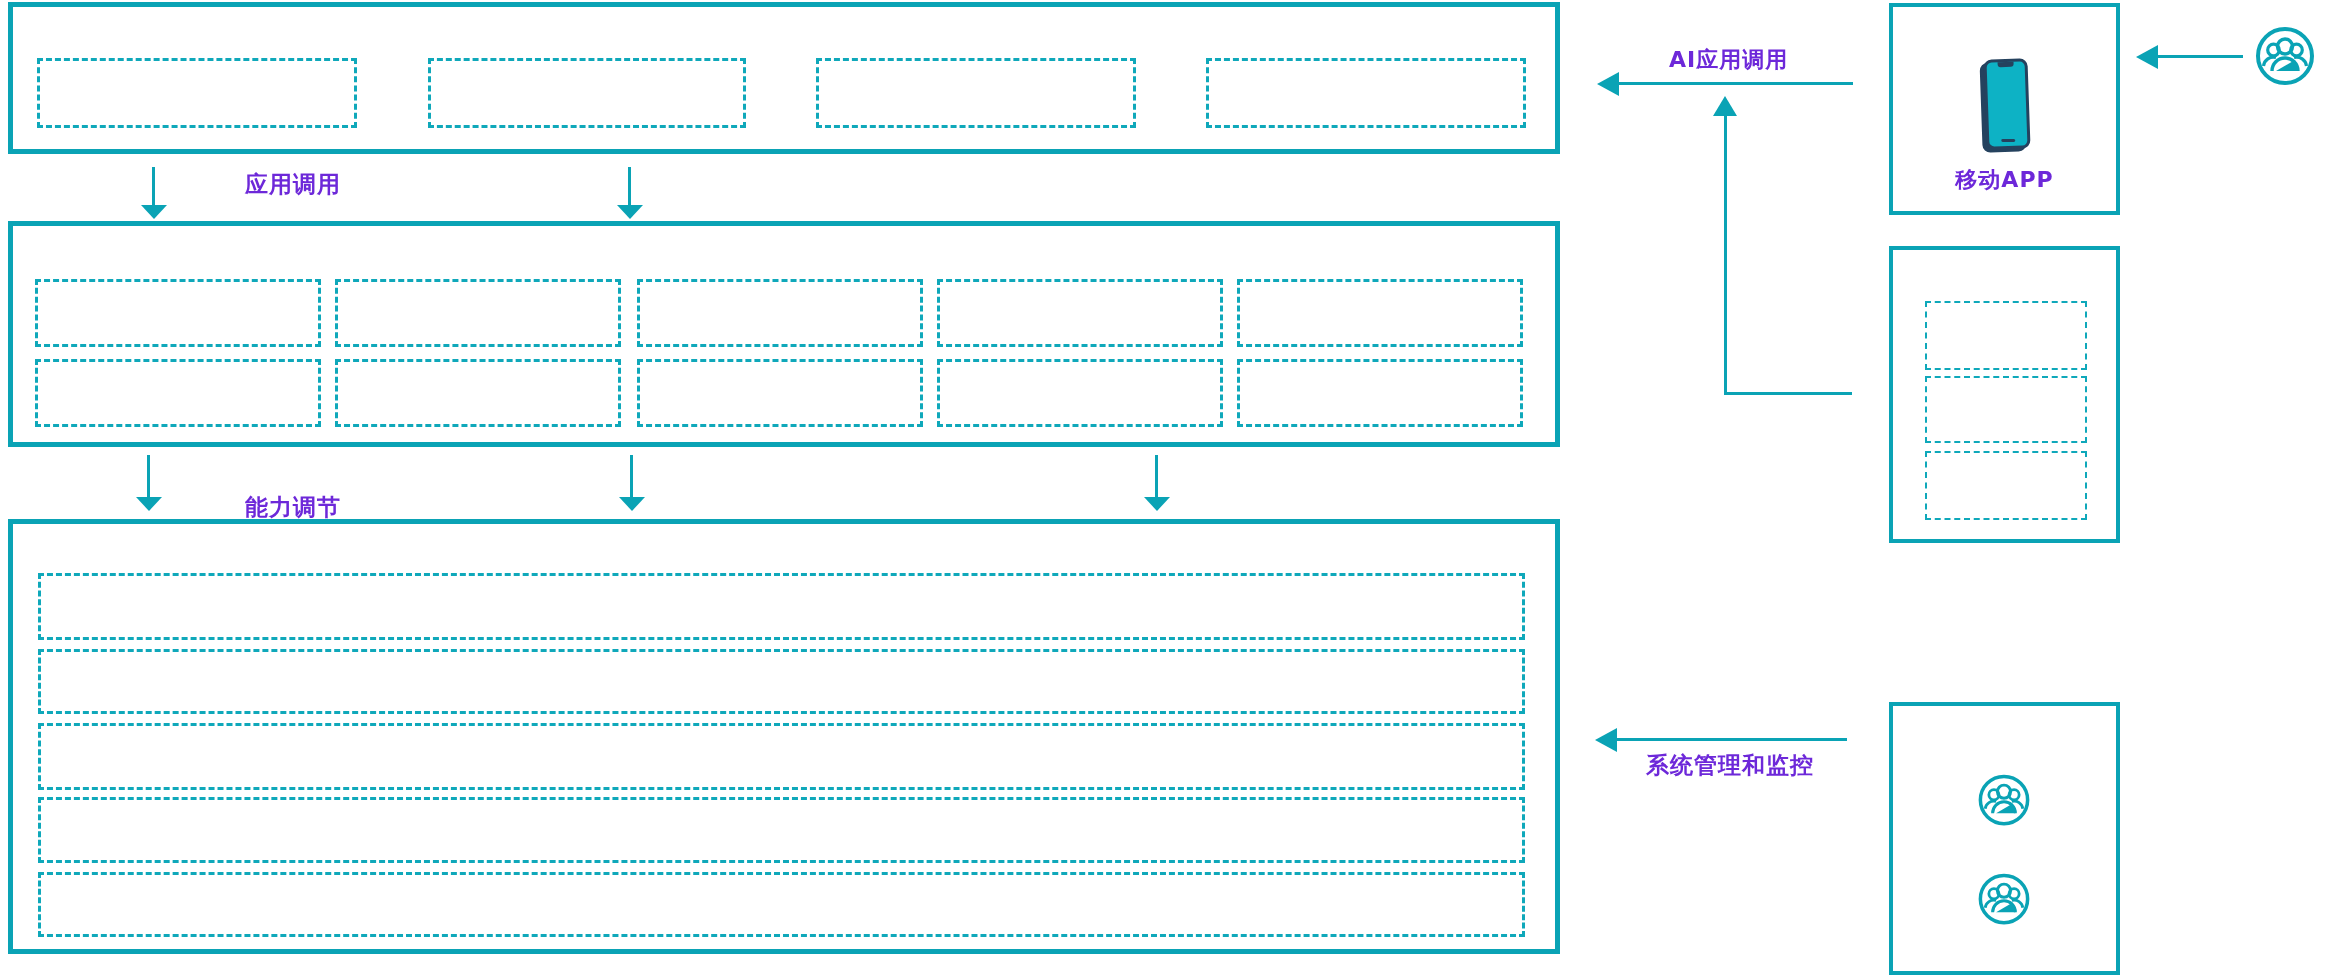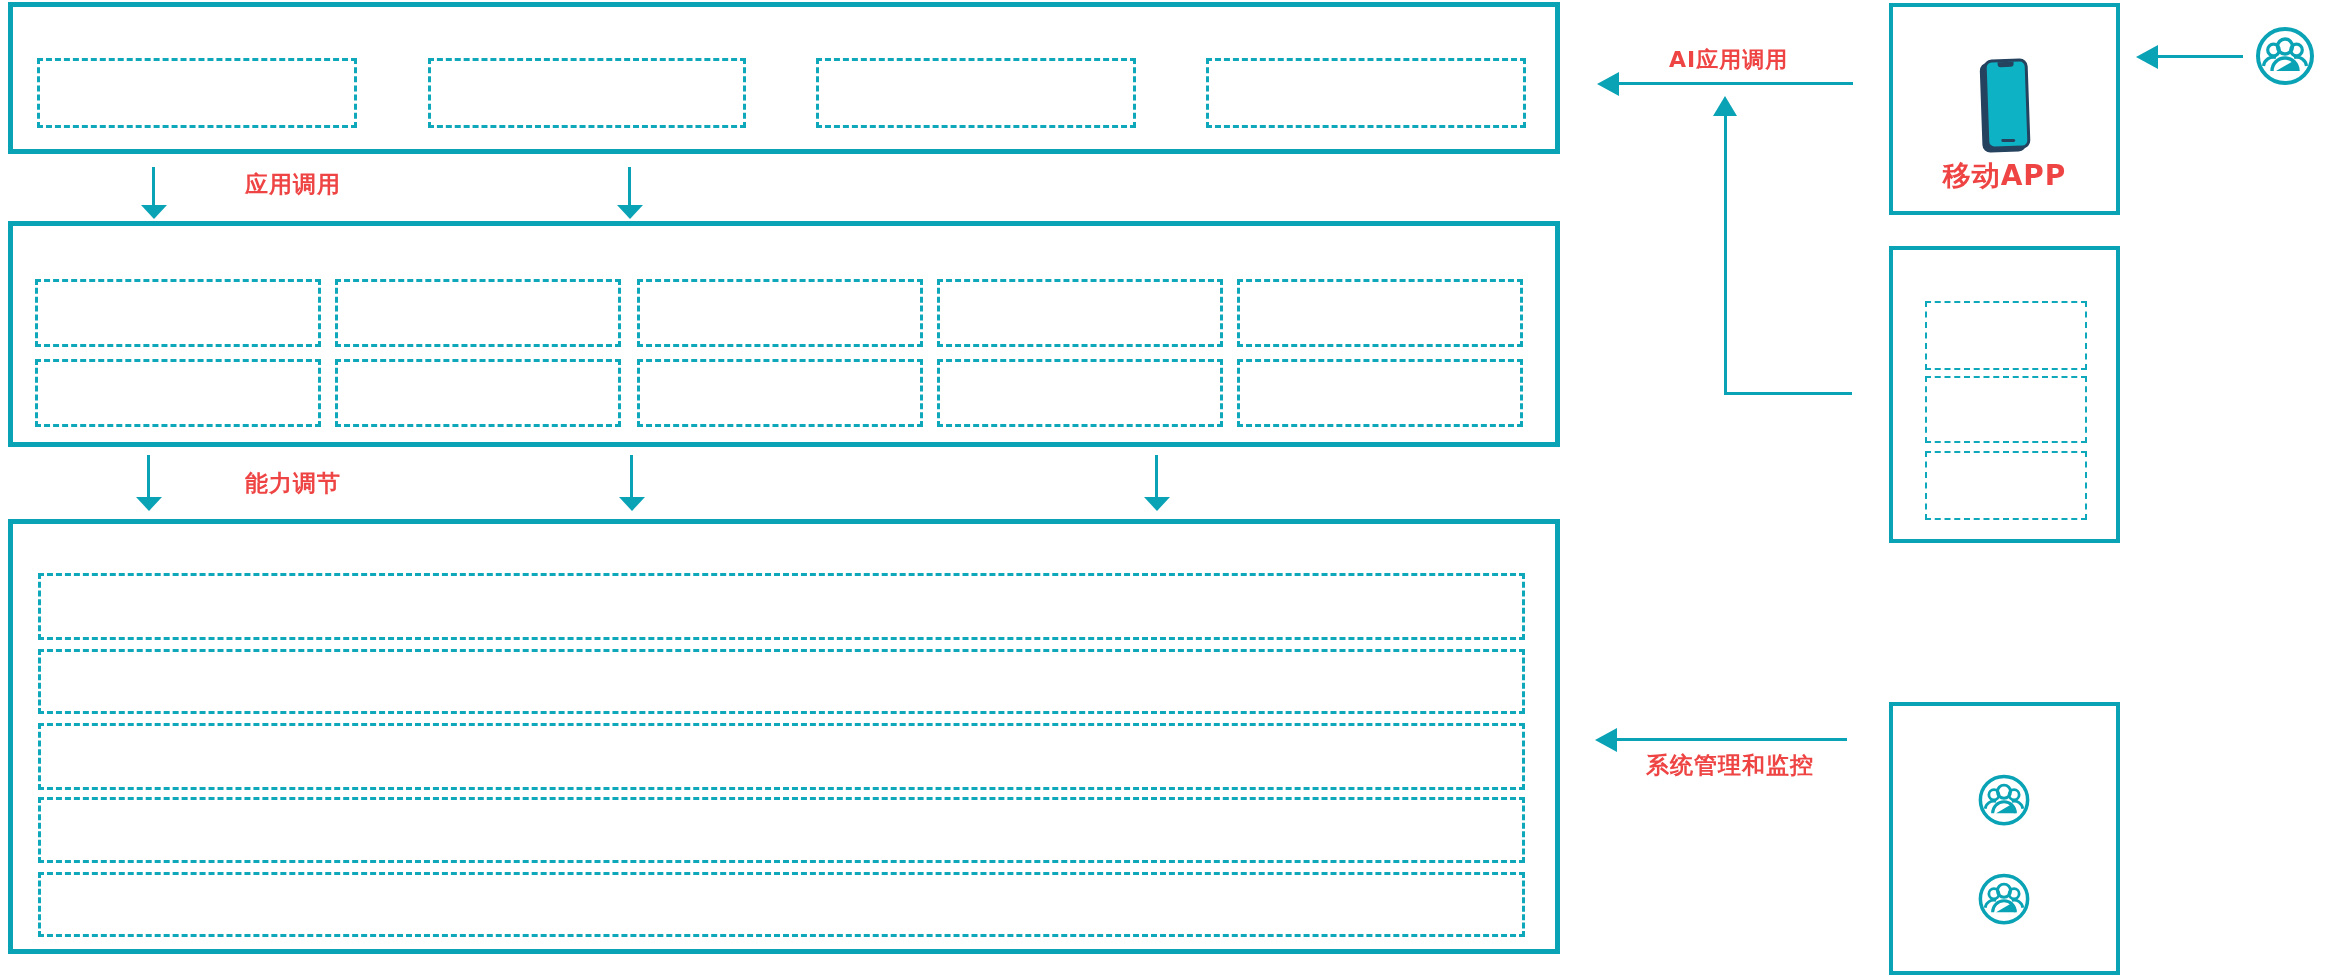--- a/index.html
+++ b/index.html
@@ -29,21 +29,21 @@
     box-sizing:border-box;
   }
   .row-slot{
     position:absolute;
     border:3px dashed #0fa8ba;
     background:transparent;
     box-sizing:border-box;
   }
   .diagram-label{
     position:absolute;
-    color:#ef4444;
+    color:#6d28d9;
     font-weight:700;
     font-size:23px;
     letter-spacing:1px;
     white-space:nowrap;
   }
   .shaft-v{position:absolute;width:3px;background:#0aa3b5;}
   .shaft-h{position:absolute;height:3px;background:#0aa3b5;}
   .head-down{
     position:absolute;width:0;height:0;
     border-left:13px solid transparent;
@@ -112,21 +112,21 @@
     <div class="slot" style="left:924px;top:133px;width:286px;height:68px;"></div>
     <div class="slot" style="left:1224px;top:133px;width:286px;height:68px;"></div>
   </div>
 
   <div class="shaft-v" style="left:147px;top:455px;height:42px;"></div>
   <div class="head-down" style="left:136px;top:497px;"></div>
   <div class="shaft-v" style="left:630px;top:455px;height:42px;"></div>
   <div class="head-down" style="left:619px;top:497px;"></div>
   <div class="shaft-v" style="left:1155px;top:455px;height:42px;"></div>
   <div class="head-down" style="left:1144px;top:497px;"></div>
-  <div class="diagram-label" style="left:245px;top:468px;">能力调节</div>
+  <div class="diagram-label" style="left:245px;top:492px;">能力调节</div>
 
   <div class="layer" style="left:8px;top:519px;width:1552px;height:435px;">
     <div class="row-slot" style="left:25px;top:49px;width:1487px;height:67px;"></div>
     <div class="row-slot" style="left:25px;top:125px;width:1487px;height:65px;"></div>
     <div class="row-slot" style="left:25px;top:199px;width:1487px;height:67px;"></div>
     <div class="row-slot" style="left:25px;top:273px;width:1487px;height:66px;"></div>
     <div class="row-slot" style="left:25px;top:348px;width:1487px;height:65px;"></div>
   </div>
 
   <div class="shaft-h" style="left:1619px;top:82px;width:234px;"></div>
@@ -135,21 +135,21 @@
 
   <div class="head-up" style="left:1713px;top:96px;"></div>
   <div class="shaft-v" style="left:1724px;top:114px;height:281px;"></div>
   <div class="shaft-h" style="left:1724px;top:392px;width:128px;"></div>
 
   <div class="panel" style="left:1889px;top:3px;width:231px;height:212px;">
     <div class="phone" style="left:92px;top:52px;">
       <div class="notch"></div>
       <div class="homebar"></div>
     </div>
-    <div class="diagram-label" style="left:0;right:0;bottom:16px;text-align:center;font-size:28px;">移动APP</div>
+    <div class="diagram-label" style="left:0;right:0;bottom:16px;text-align:center;font-size:22px;">移动APP</div>
   </div>
 
   <svg class="users-icon" style="left:2253px;top:24px;" width="64" height="64" viewBox="0 0 64 64">
     <circle cx="32" cy="32" r="27" fill="none" stroke="#0aa3b5" stroke-width="4"></circle>
     <circle cx="32" cy="22.5" r="7.5" fill="none" stroke="#0aa3b5" stroke-width="3.4"></circle>
     <circle cx="20.5" cy="26" r="5.8" fill="none" stroke="#0aa3b5" stroke-width="3.2"></circle>
     <circle cx="43.5" cy="26" r="5.8" fill="none" stroke="#0aa3b5" stroke-width="3.2"></circle>
     <path d="M19 47 A13 13 0 0 1 45 47" fill="none" stroke="#0aa3b5" stroke-width="3.4"></path>
     <path d="M10.5 42 A10 10 0 0 1 23 33.5" fill="none" stroke="#0aa3b5" stroke-width="3.2"></path>
     <path d="M53.5 42 A10 10 0 0 0 41 33.5" fill="none" stroke="#0aa3b5" stroke-width="3.2"></path>

